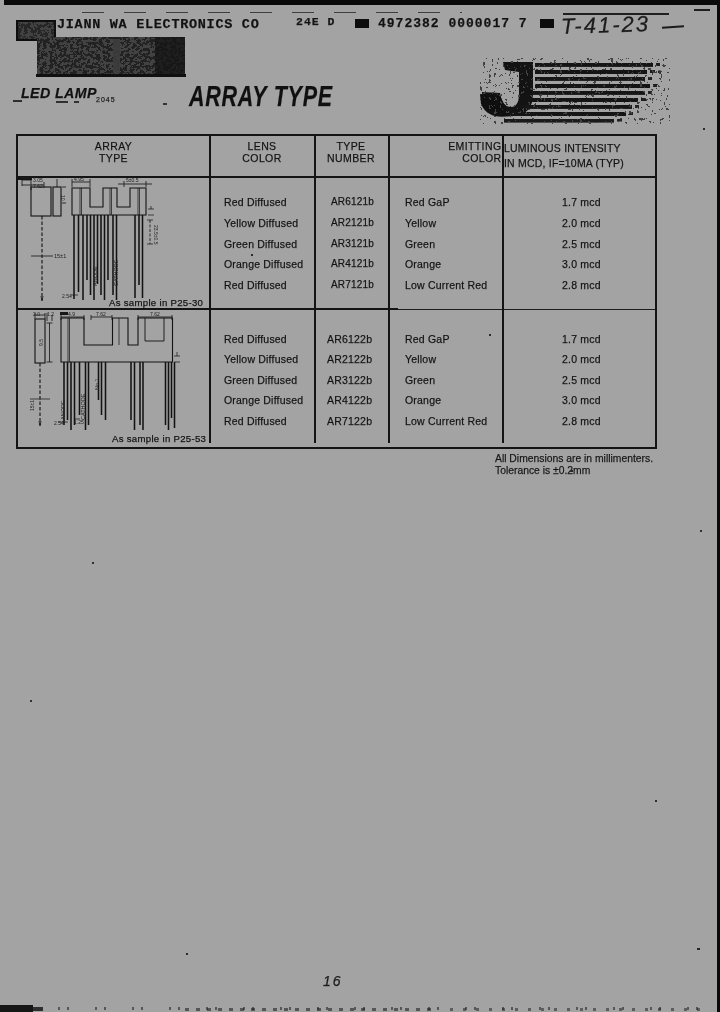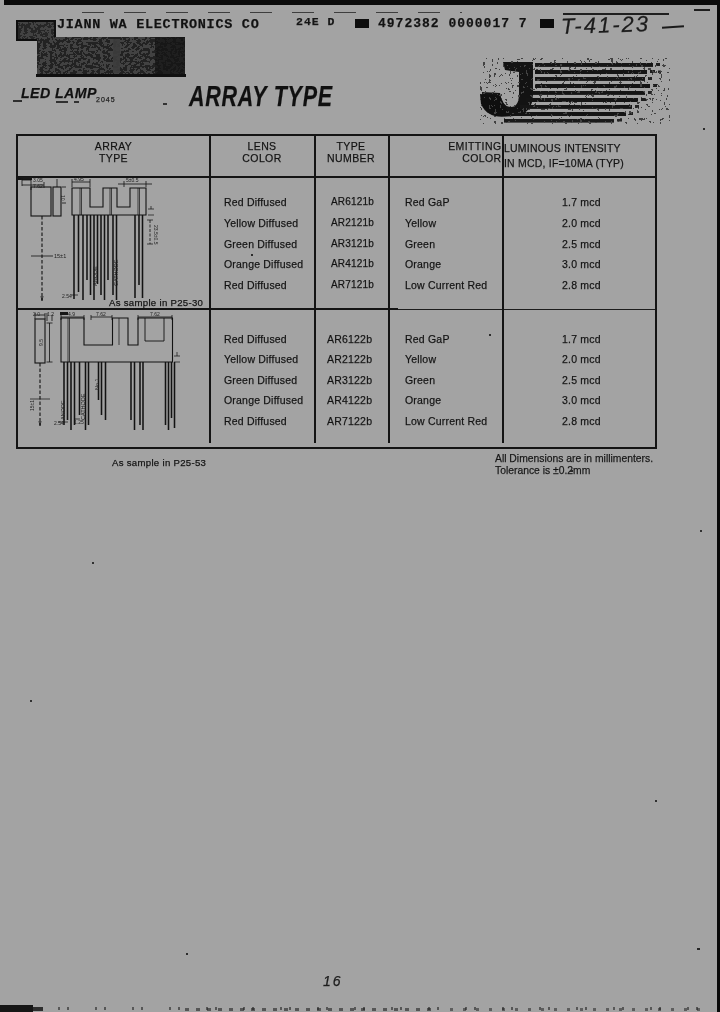--- a/index.html
+++ b/index.html
@@ -156,21 +156,21 @@
   <div class="abs" style="left:206px;top:193px;font-size:10.5px;line-height:20.4px;letter-spacing:0.2px;">Red Diffused<br>Yellow Diffused<br>Green Diffused<br>Orange Diffused<br>Red Diffused</div>
 
   <div class="abs" style="left:309px;top:193px;font-size:10.5px;line-height:20.4px;letter-spacing:0.2px;">AR6122b<br>AR2122b<br>AR3122b<br>AR4122b<br>AR7122b</div>
 
   <div class="abs" style="left:387px;top:193px;font-size:10.5px;line-height:20.4px;letter-spacing:0.2px;">Red GaP<br>Yellow<br>Green<br>Orange<br>Low Current Red</div>
 
   <div class="abs" style="left:544px;top:193px;font-size:10.5px;line-height:20.4px;letter-spacing:0.2px;">1.7 mcd<br>2.0 mcd<br>2.5 mcd<br>3.0 mcd<br>2.8 mcd</div>
 
   <div class="abs" style="left:91px;top:161px;font-size:9.6px;letter-spacing:0.3px;color:#111;">As sample in P25-30</div>
 
-  <div class="abs" style="left:94px;top:297px;font-size:9.6px;letter-spacing:0.3px;color:#111;margin-top:24px;">As sample in P25-53</div>
+  <div class="abs" style="left:94px;top:297px;font-size:9.6px;letter-spacing:0.3px;color:#111;">As sample in P25-53</div>
 </div>
 
 <div class="abs" style="left:19px;top:177px;width:13px;height:3px;background:#181818;"></div>
 
 <div id="diag1" class="abs" style="left:18px;top:176px;width:190px;height:130px;">
 <svg width="190" height="130" viewBox="0 0 190 130" style="stroke:#131313;fill:none;stroke-width:1.1;">
 
   <g stroke-width="0.8">
     <path d="M4,2 L4,10 M13,2 L13,14 M26,6 L26,12"></path>
     <path d="M4,4 L13,4 M4,9 L26,9"></path>

